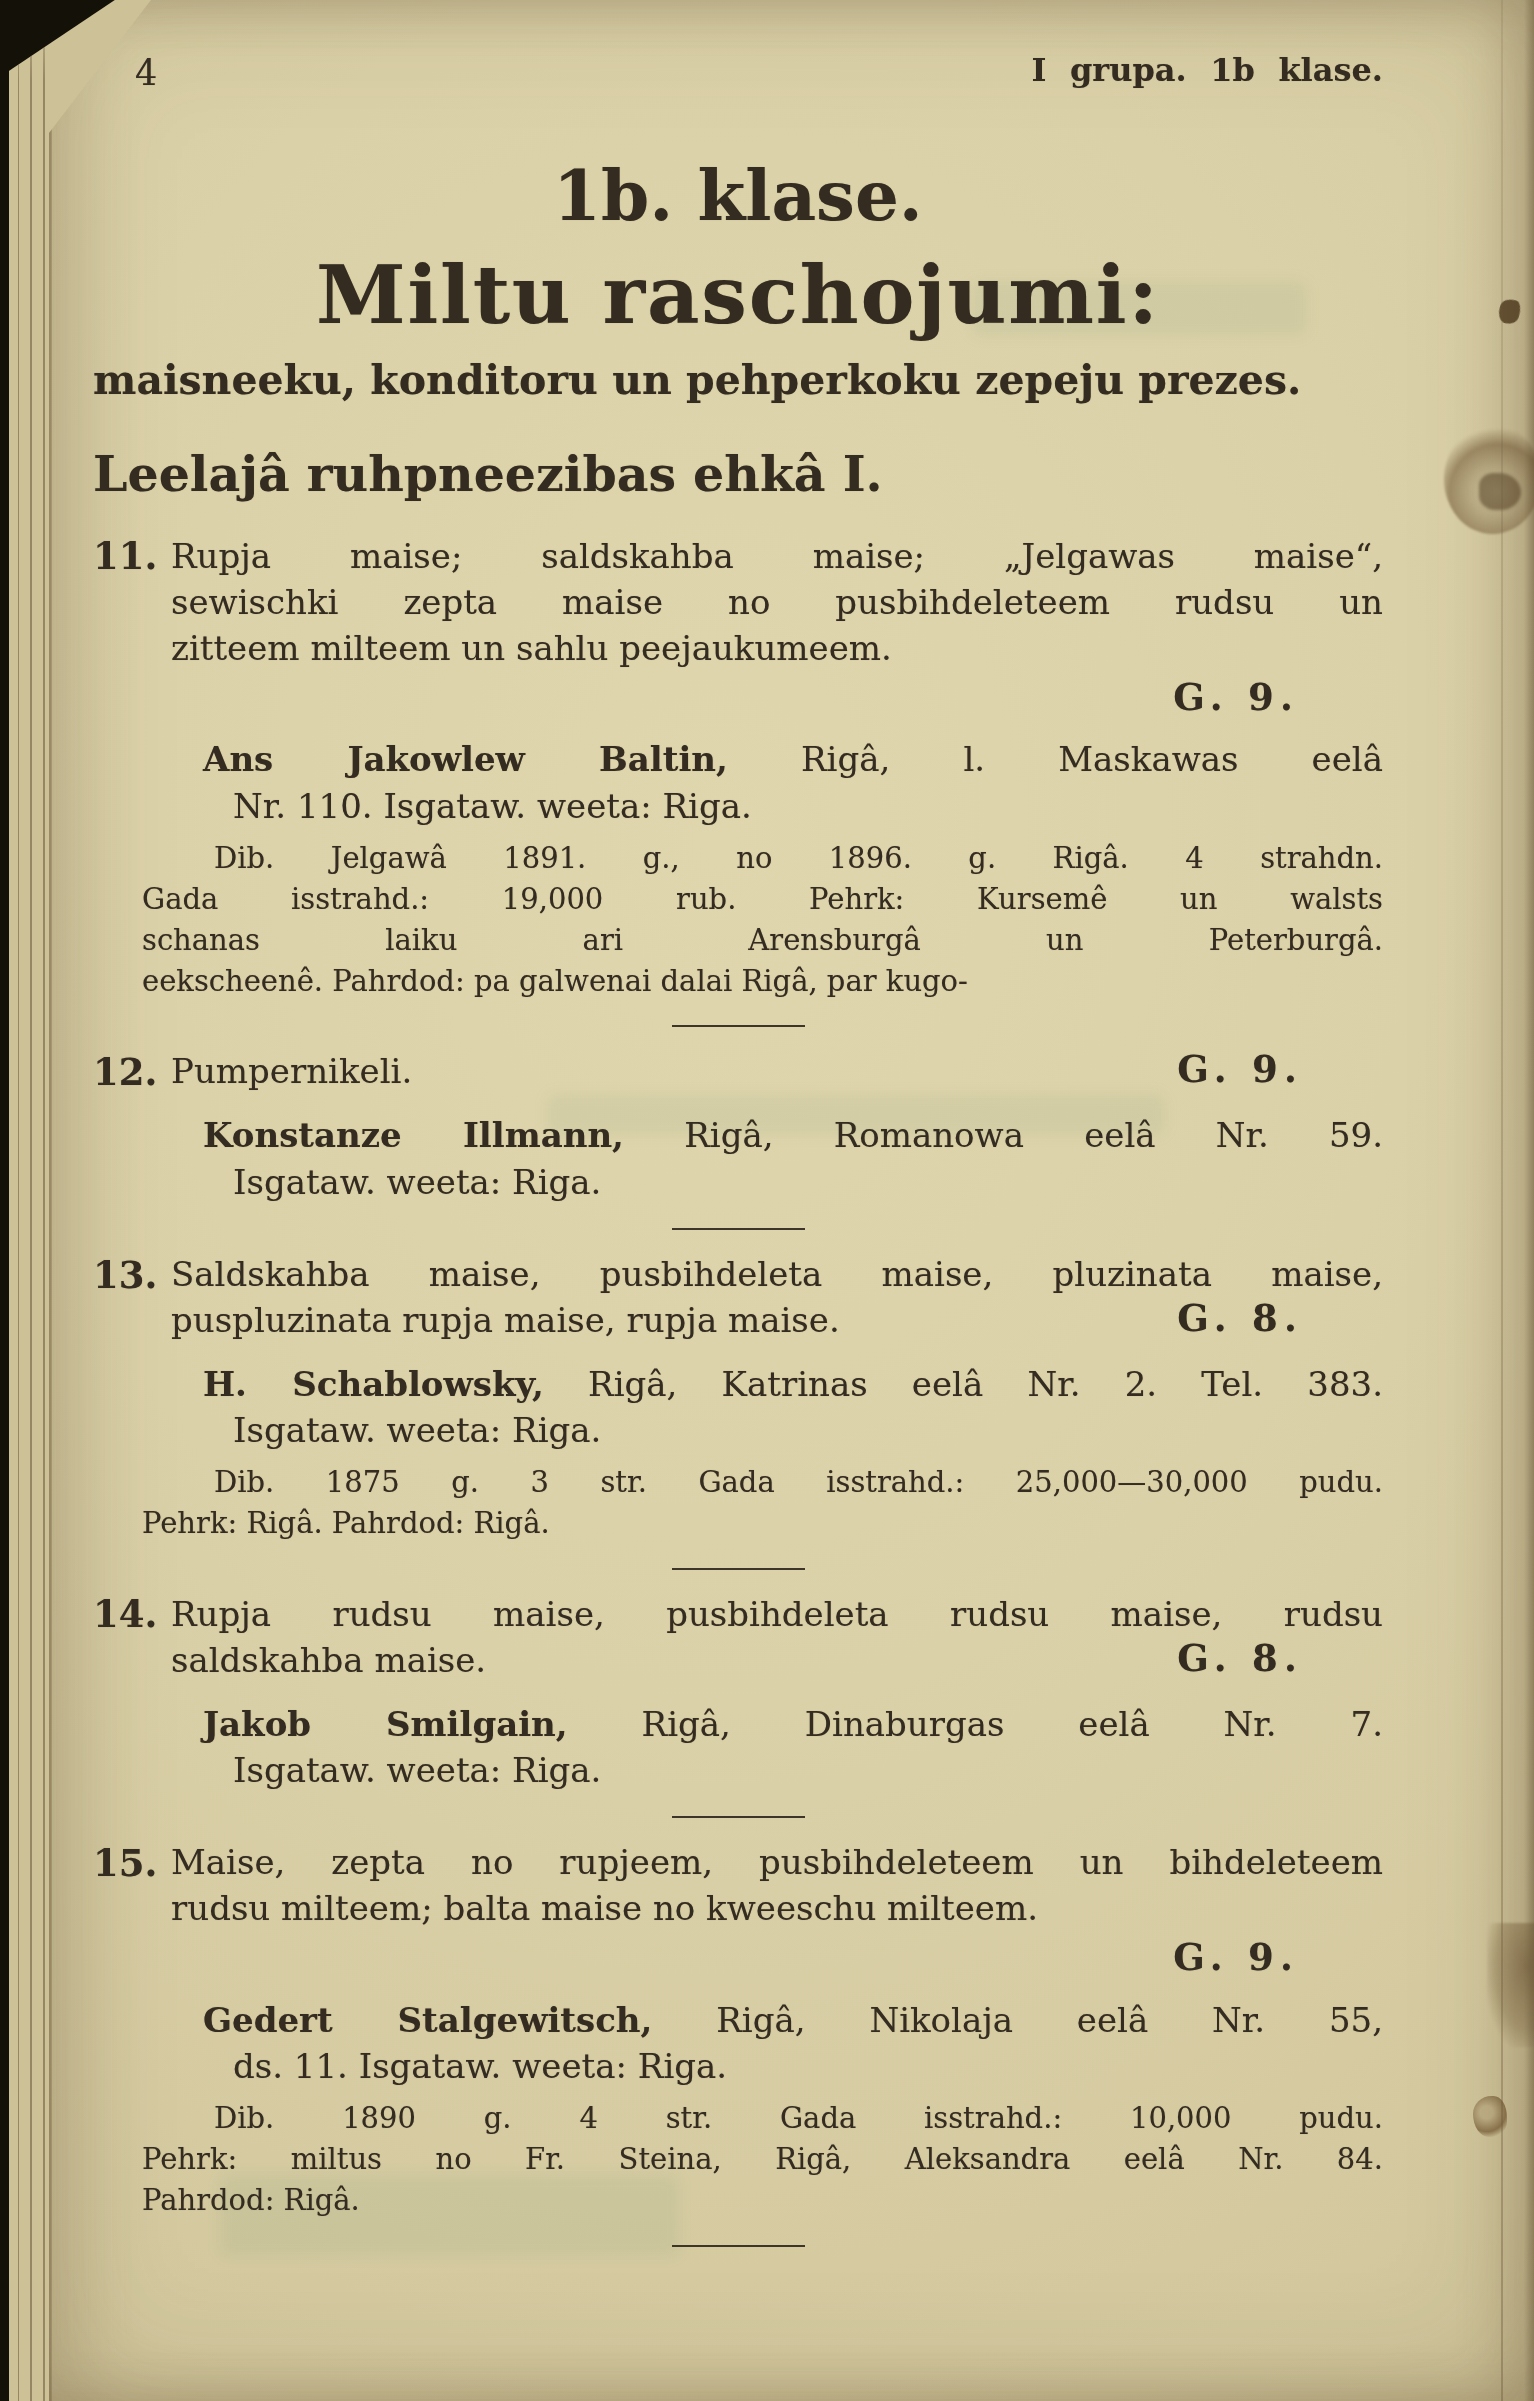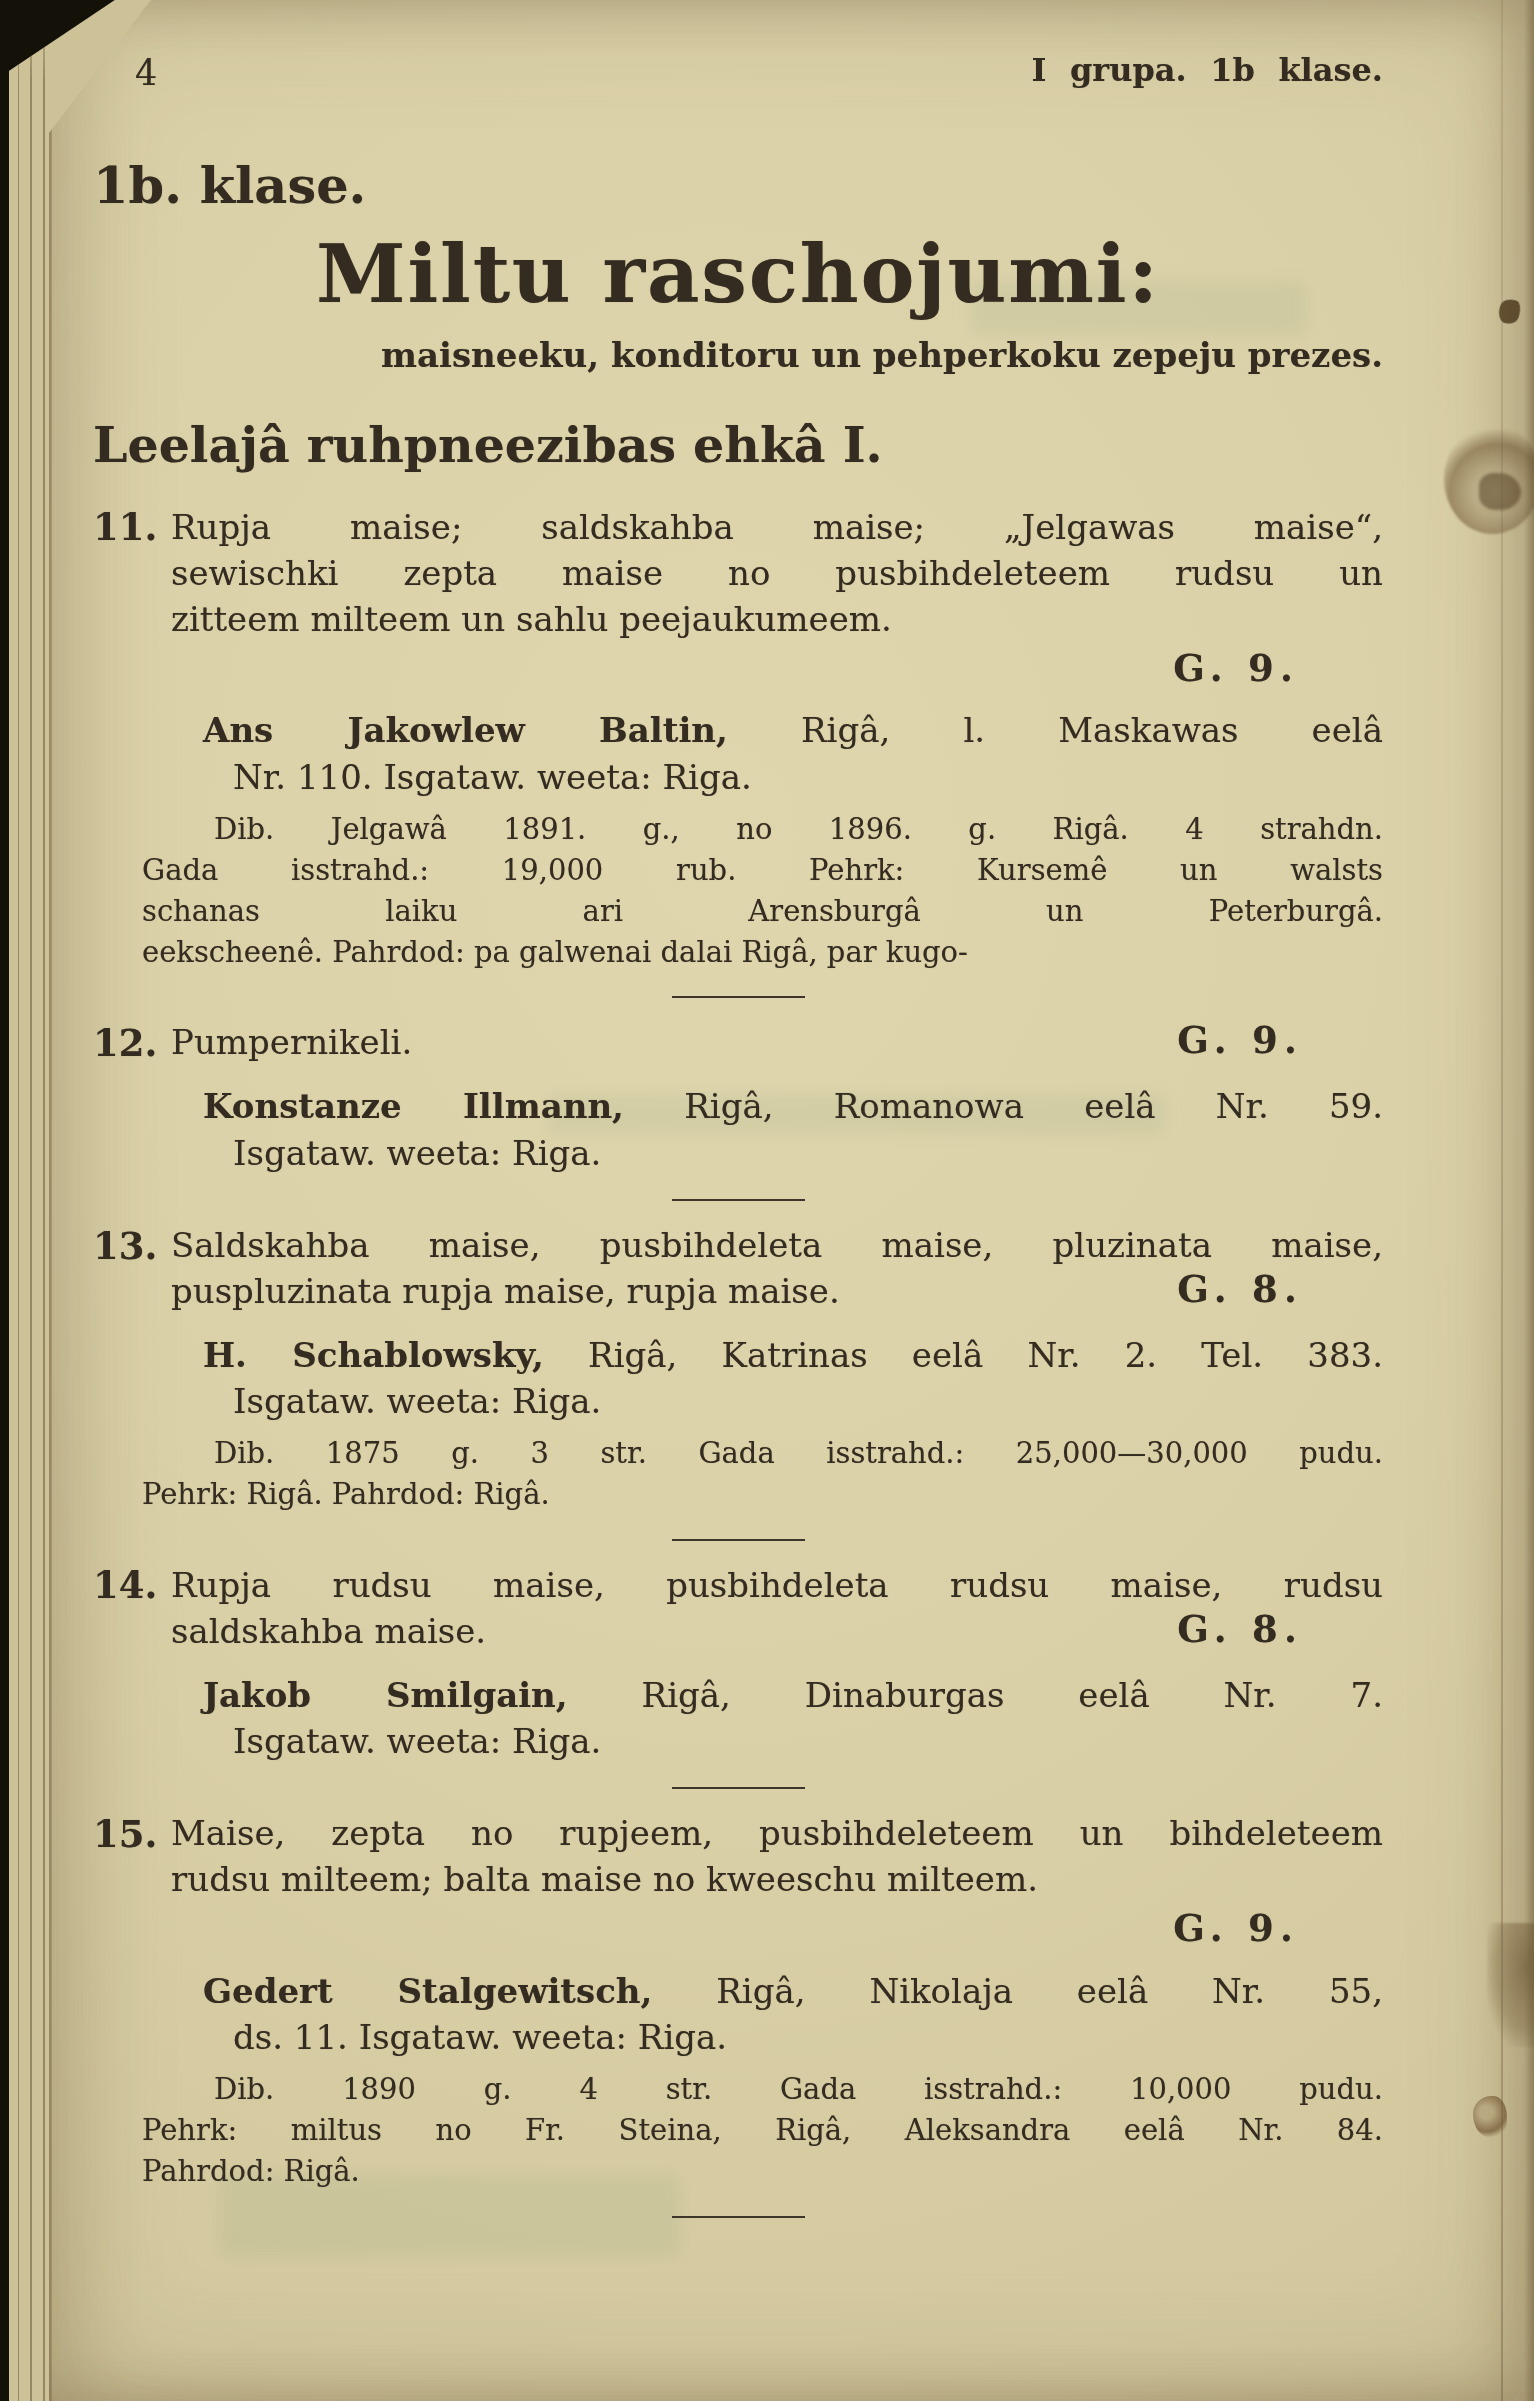--- a/index.html
+++ b/index.html
@@ -51,23 +51,23 @@
   .ghost{position:absolute;background:rgba(110,150,110,.10);filter:blur(6.2px);border-radius:8.8px;}
   .g1{left:498px;top:1094px;width:618px;height:41px;}
   .g2{left:171px;top:2175px;width:459px;height:81px;}
   .g3{left:922px;top:281px;width:336px;height:55px;}
   
   .content{position:absolute;left:93px;top:51px;width:1290px;
     text-shadow:0 0 0.9px rgba(60,45,25,.35);}
   .running-row{position:relative;height:46px;}
   .page-num{position:absolute;left:42px;top:1.8px;font-size:35px;}
   .running-header{text-align:right;font-size:32px;font-weight:bold;word-spacing:12.4px;}
-  .class-title{margin-top:58px;font-size:51px;font-weight:bold;}
+  .class-title{margin-top:58px;text-align:center;font-size:69px;font-weight:bold;}
   .main-title{margin-top:10.6px;text-align:center;font-size:81px;font-weight:bold;letter-spacing:1.8px;}
-  .subtitle{margin-top:14px;text-align:right;font-size:34px;font-weight:bold;}
+  .subtitle{margin-top:14px;text-align:left;font-size:41px;font-weight:bold;}
   .section-heading{margin-top:41px;text-align:left;font-size:49px;font-weight:bold;}
   .entries{margin-top:30px;}
   .entry{position:relative;}
   .enum{position:absolute;left:0;top:1.8px;font-size:37px;font-weight:bold;}
   .desc{margin-left:78px;position:relative;font-size:34px;line-height:1.36;}
   .dl{display:block;text-align:justify;text-align-last:justify;}
   .dl:last-child{text-align-last:left;}
   .grade{font-weight:bold;font-size:37px;letter-spacing:6.2px;white-space:nowrap;}
   .grade-abs{position:absolute;right:80px;bottom:0;}
   .grade-line{margin:3.5px 84px 0 0;text-align:right;}

